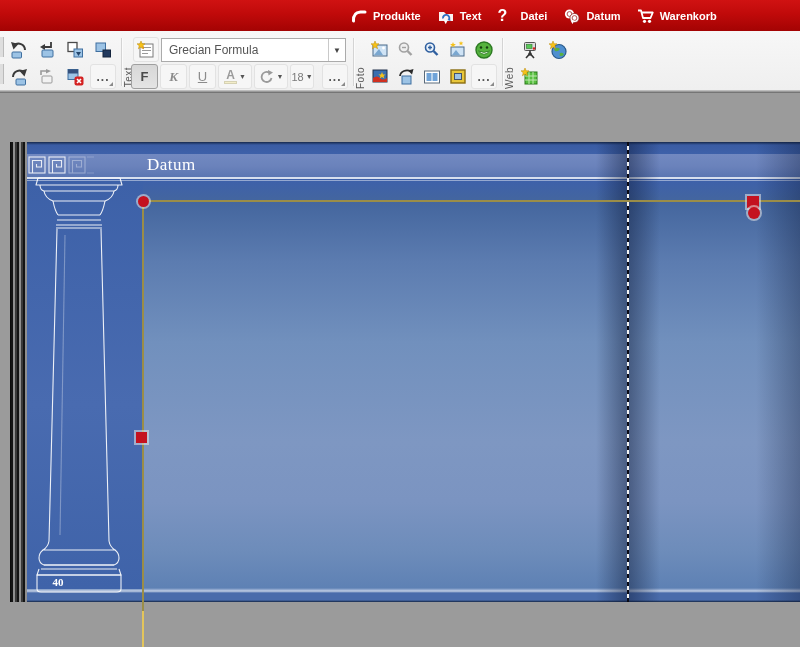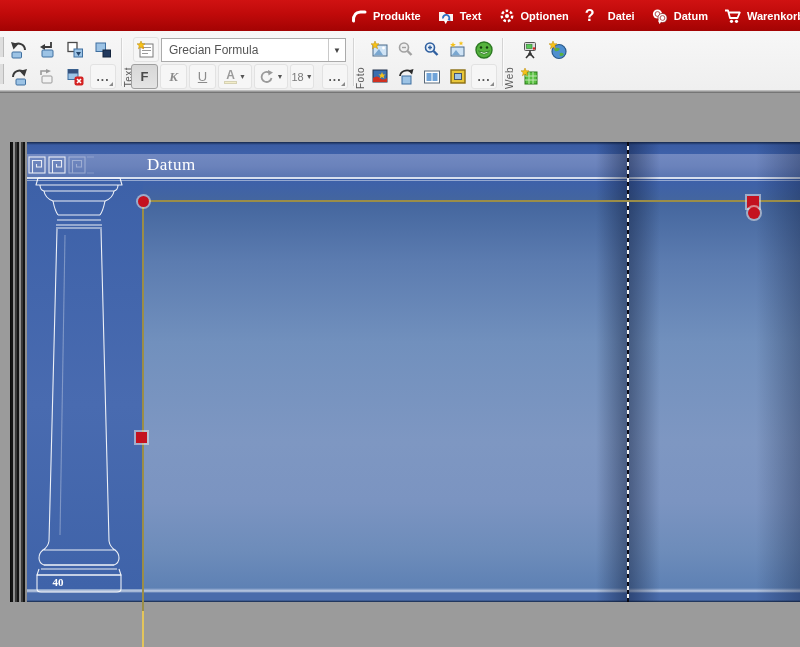--- a/index.html
+++ b/index.html
@@ -121,29 +121,20 @@
         <svg width="18" height="18" viewBox="0 0 18 18">
             <path d="M2 5 L7 5 L9 7 L16 7 L16 14 L2 14 Z" fill="#fff" opacity="0.95"></path>
             <path d="M6 11.5 A3.2 3.2 0 1 1 12 12.5" fill="none" stroke="#2f6fc2" stroke-width="1.8"></path>
             <polygon points="12.8,10.5 13.5,14 10.5,13" fill="#2f6fc2"></polygon>
           </svg>
         <span class="mi-caret">▼</span>
       </span>
       <span>Text</span>
     </div>
 
-    <div class="menu-item">
-      <span class="mi-icon">
-        <svg width="18" height="18" viewBox="0 0 18 18">
-            <circle cx="9" cy="9" r="5.2" fill="none" stroke="#fff" stroke-width="2.4" stroke-dasharray="2.6 1.9"></circle>
-            <circle cx="9" cy="9" r="2" fill="#fff"></circle>
-          </svg>
-      </span>
-      <span>Optionen</span>
-    </div>
 
     <div class="menu-item">
       <span class="mi-icon"><span class="q-glyph">?</span></span>
       <span>Datei</span>
     </div>
 
     <div class="menu-item">
       <span class="mi-icon">
         <svg width="18" height="18" viewBox="0 0 18 18">
             <circle cx="6.5" cy="7" r="4.6" fill="#fff"></circle>

